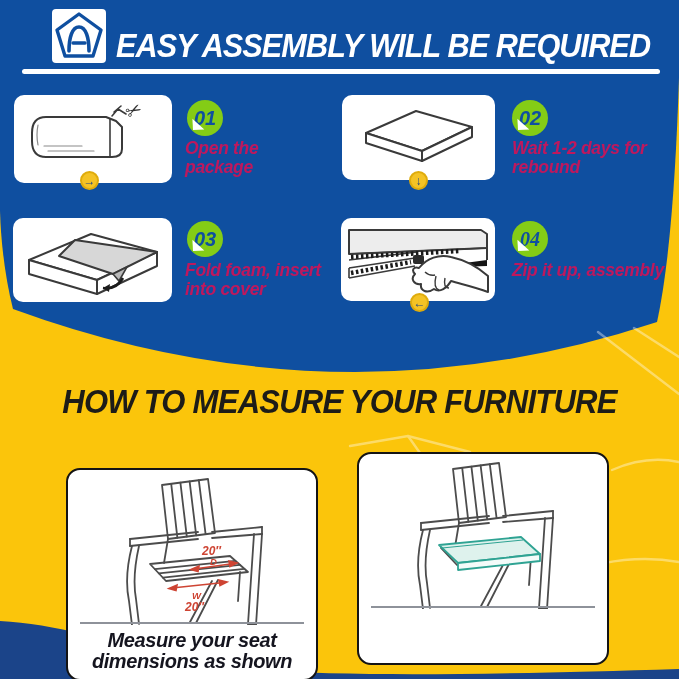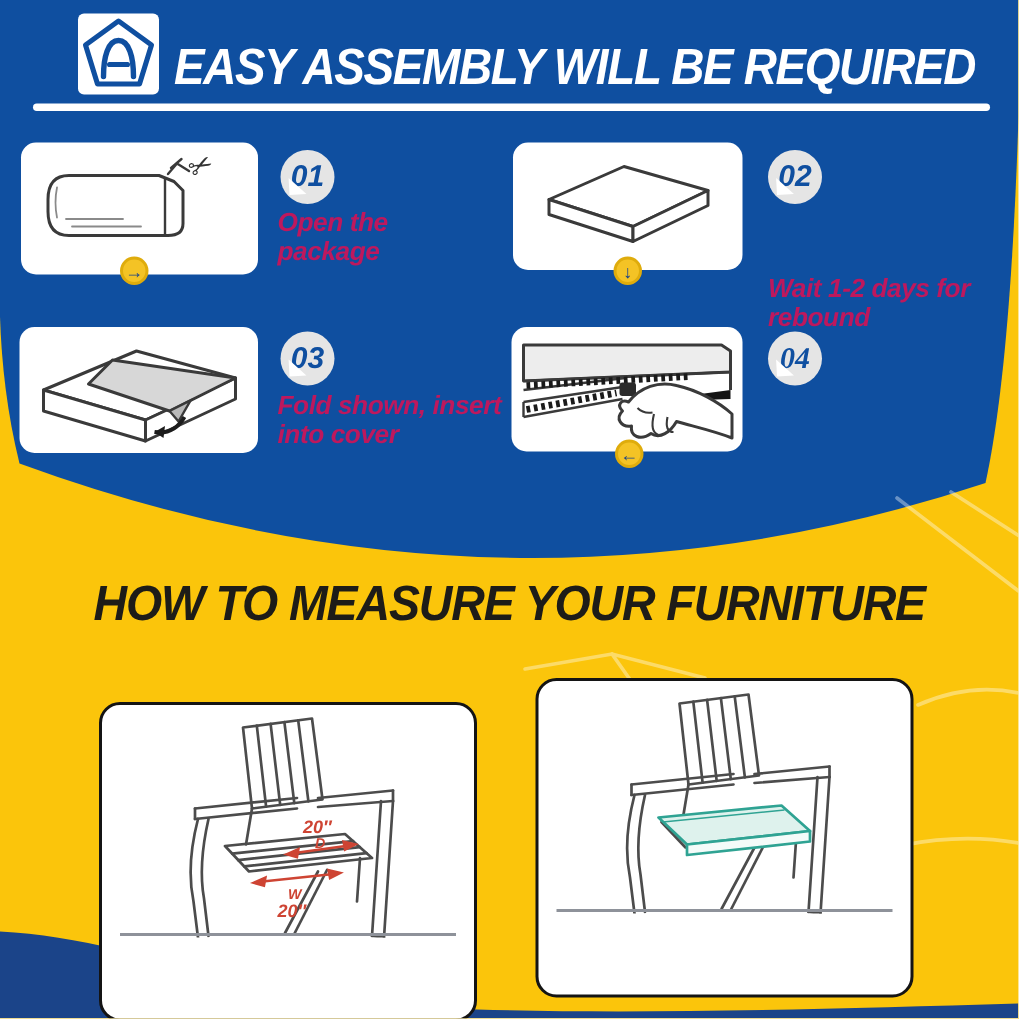--- a/index.html
+++ b/index.html
@@ -14,31 +14,31 @@
              font-size:34px;letter-spacing:-1px;white-space:nowrap;transform:scaleX(.9);transform-origin:left center;}
   .hdr-rule{position:absolute;left:22px;top:69px;width:638px;height:5px;background:#fff;border-radius:3px;}
 
   
   .card{position:absolute;background:#fff;border-radius:10px;}
   .card-1{left:14px;top:95px;width:158px;height:88px;}
   .card-2{left:342px;top:95px;width:153px;height:85px;}
   .card-3{left:13px;top:218px;width:159px;height:84px;}
   .card-4{left:341px;top:218px;width:154px;height:83px;}
 
-  .bubble{position:absolute;width:36px;height:36px;background:#e5e5e5;border-radius:50%;
+  .bubble{position:absolute;width:36px;height:36px;background:#84cc16;border-radius:50%;
           display:flex;align-items:center;justify-content:center;
           font-weight:bold;font-style:italic;font-size:20px;color:#0F4FA0;}
   .bubble::before{content:"";position:absolute;left:-2px;bottom:-2px;
           border:8px solid transparent;border-top-color:#fff;transform:rotate(42deg);}
   .b1{left:187px;top:100px;} .b2{left:512px;top:100px;text-align:center;}
   .b3{left:187px;top:221px;text-align:center;} .b4{left:512px;top:221px;font-family:Liberation Serif, serif;}
 
   .step-text{position:absolute;color:#be185d;font-weight:bold;font-style:italic;
              font-size:17.5px;line-height:1.07;letter-spacing:-.3px;white-space:nowrap;}
-  .s1{left:185px;top:139px;} .s2{left:512px;top:139px;margin-top:44px;}
+  .s1{left:185px;top:139px;} .s2{left:512px;top:139px;}
   .s3{left:185px;top:261px;} .s4{left:512px;top:261px;}
 
   .dot{position:absolute;width:19px;height:19px;border-radius:50%;background:#F4C325;
        border:2px solid #DFAC0C;box-sizing:border-box;color:#1B4489;display:flex;align-items:center;
        justify-content:center;font-size:12px;font-weight:bold;line-height:1;}
   .d1{left:80px;top:171px;} .d2{left:409px;top:171px;} .d4{left:410px;top:293px;}
 
   
   .m-title{position:absolute;left:0;top:383px;width:679px;text-align:center;color:#1d1c18;
            font-weight:bold;font-style:italic;font-size:33px;letter-spacing:-.8px;
@@ -165,24 +165,25 @@
 
   <div class="step-text s1">
     <div>Open the</div>
     <div>package</div>
   </div>
   <div class="step-text s2">
     <div>Wait 1-2 days for</div>
     <div>rebound</div>
   </div>
   <div class="step-text s3">
-    <div>Fold shown, insert</div>
+    <div>Fold foam, insert</div>
     <div>into cover</div>
   </div>
   <div class="step-text s4">
+    <div>Zip it up, assembly</div>
   </div>
 
   <div class="dot d1">
       <span>→</span>
     </div>
   <div class="dot d2">
       <span>↓</span>
     </div>
   <div class="dot d4">
       <span>←</span>
@@ -227,20 +228,24 @@
         <polygon points="137,107 129,105 130,110.5"></polygon>
       </g>
       <g fill="#CE4433" font-weight="bold" font-style="italic" font-family="Liberation Sans, sans-serif">
         <text x="112" y="80" font-size="12">20″</text>
         <text x="120" y="90" font-size="9.5">D</text>
         <text x="102" y="124" font-size="9.5">W</text>
         <text x="95" y="136" font-size="12">20″</text>
       </g>
     </svg>
     <div class="divider"></div>
+    <div class="caption cap-left">
+      <div>Measure your seat</div>
+      <div>dimensions as shown</div>
+    </div>
   </div>
 
   <div class="panel p-right">
     <svg class="chair-svg" width="204" height="150" viewBox="0 0 204 150">
       <g fill="none" stroke="#4c4c4c" stroke-width="1.8" stroke-linejoin="round" stroke-linecap="round">
         <path d="M72,10 L118,4 L125,58 L78,64 Z"></path>
         <path d="M81.2,8.8 L87.4,62.8"></path>
           <path d="M90.4,7.6 L96.8,61.6"></path>
         <path d="M99.6,6.4 L106.2,60.4"></path>
           <path d="M108.8,5.2 L115.6,59.2"></path>

